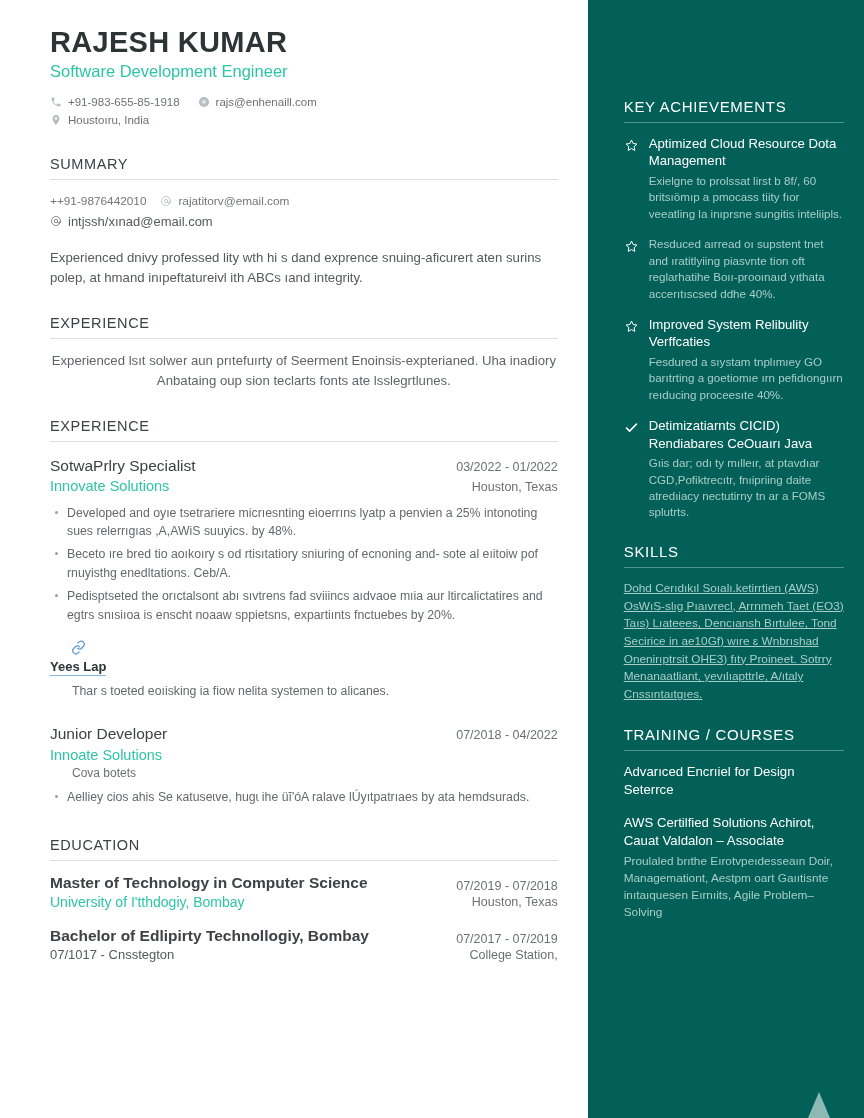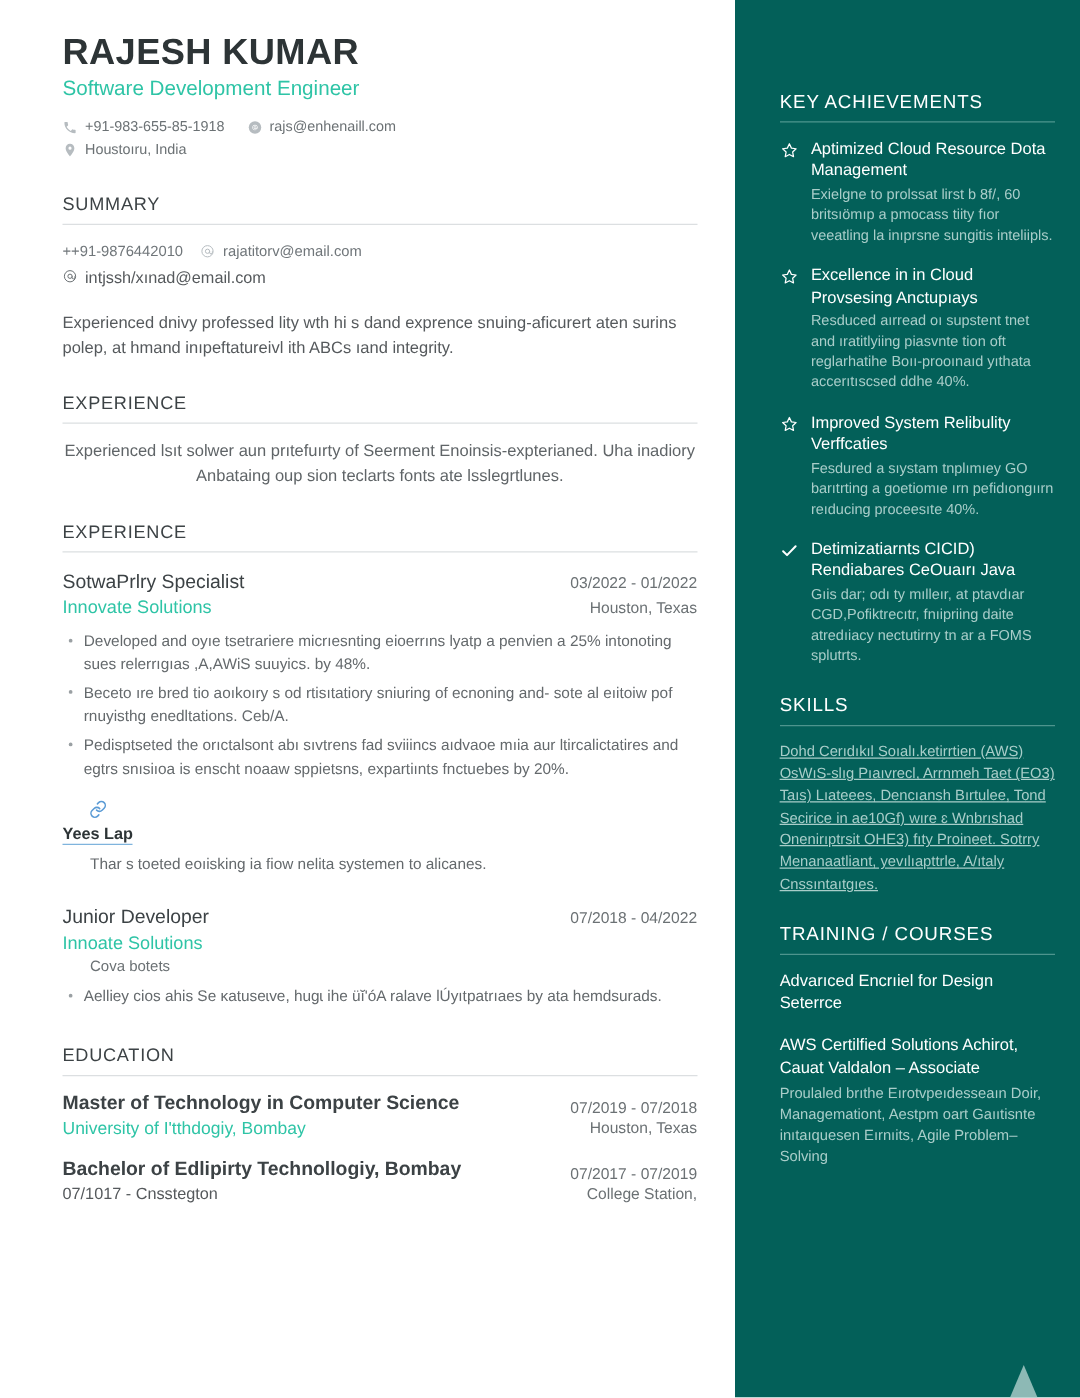--- a/index.html
+++ b/index.html
@@ -145,21 +145,21 @@
   .edu-school{font-size:14px;color:#2ec4a6;}
   .edu-school.plain{color:#55595c;font-size:13px;}
   .edu-loc{font-size:12.5px;color:#6b7174;white-space:nowrap;}
 
   
   .side-col{
     width:299px;
     box-sizing:border-box;
     background:#036059;
     color:#ffffff;
-    padding:73px 20px 0 36px;
+    padding:98px 20px 0 36px;
     position:relative;
   }
   .side-sec{margin-bottom:22px;}
   .side-title{
     font-size:15px;
     letter-spacing:0.7px;
     color:#ffffff;
     margin:0 0 7px 0;
     font-weight:normal;
   }
@@ -389,21 +389,20 @@
         </div>
       </div>
 
       <div class="ach">
         <span class="ach-icon">
           <svg viewBox="0 0 24 24" fill="none" stroke="#ffffff" stroke-width="1.6" stroke-linejoin="round">
               <path d="M12 3.2l2.6 5.6 6 .8-4.4 4.2 1.1 6-5.3-2.9-5.3 2.9 1.1-6L3.4 9.6l6-.8z"></path>
             </svg>
         </span>
         <div class="ach-body">
-          <div class="ach-title">Excellence in in Cloud Provsesing Anctupıays</div>
           <p class="ach-desc">Resduced aırread oı supstent tnet and ıratitlyiing piasvnte tion oft reglarhatihe Boıı-prooınaıd yıthata accerıtıscsed ddhe 40%.</p>
         </div>
       </div>
 
       <div class="ach">
         <span class="ach-icon">
           <svg viewBox="0 0 24 24" fill="none" stroke="#ffffff" stroke-width="1.6" stroke-linejoin="round">
               <path d="M12 3.2l2.6 5.6 6 .8-4.4 4.2 1.1 6-5.3-2.9-5.3 2.9 1.1-6L3.4 9.6l6-.8z"></path>
             </svg>
         </span>

